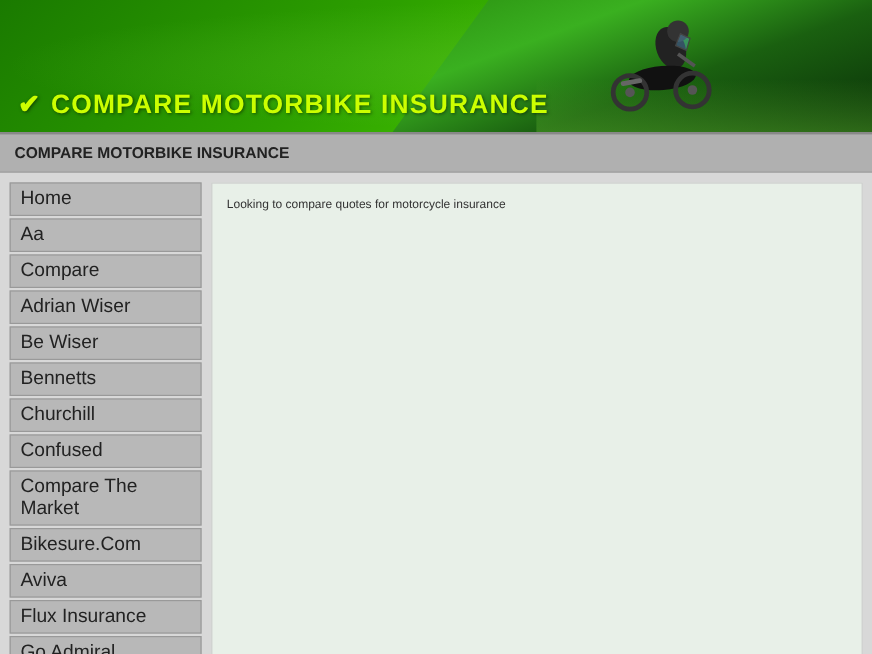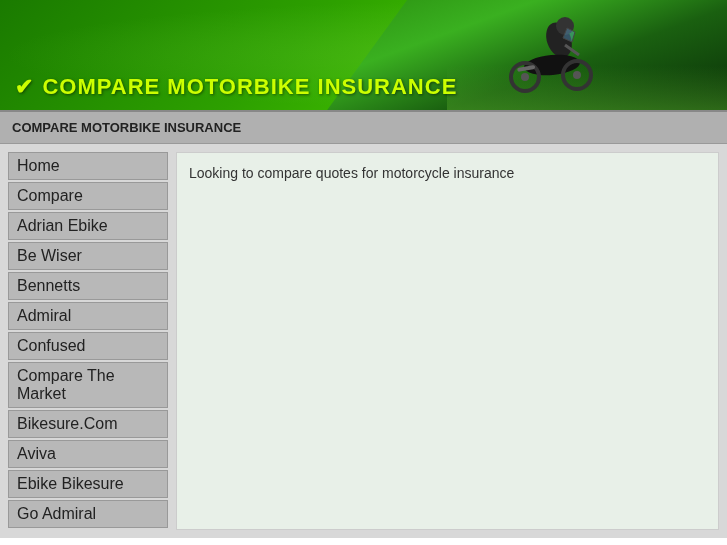--- a/index.html
+++ b/index.html
@@ -120,21 +120,21 @@
     
     .content-area {
       flex: 1;
       background: #e8f0e8;
       border: 1px solid #ccc;
       padding: 12px;
       min-height: 200px;
     }
 
     .content-intro {
-      font-size: 14px;
+      font-size: 10px;
       color: #333;
       margin-bottom: 15px;
     }
   </style>
 </head>
 <body>
 
 <div class="header-banner">
   <div class="header-road"></div>
 
@@ -166,30 +166,31 @@
 </div>
 
 <div class="page-title-bar">
   <span>COMPARE MOTORBIKE INSURANCE</span>
 </div>
 
 <div class="main-content">
 
   <nav class="sidebar">
     <a class="sidebar-item" href="#">Home</a>
+    <a class="sidebar-item" href="#">Aa</a>
     <a class="sidebar-item" href="#">Compare</a>
-    <a class="sidebar-item" href="#">Adrian Ebike</a>
+    <a class="sidebar-item" href="#">Adrian Wiser</a>
     <a class="sidebar-item" href="#">Be Wiser</a>
     <a class="sidebar-item" href="#">Bennetts</a>
-    <a class="sidebar-item" href="#">Admiral</a>
+    <a class="sidebar-item" href="#">Churchill</a>
     <a class="sidebar-item" href="#">Confused</a>
     <a class="sidebar-item" href="#">Compare The Market</a>
     <a class="sidebar-item" href="#">Bikesure.Com</a>
     <a class="sidebar-item" href="#">Aviva</a>
-    <a class="sidebar-item" href="#">Ebike Bikesure</a>
+    <a class="sidebar-item" href="#">Flux Insurance</a>
     <a class="sidebar-item" href="#">Go Admiral</a>
   </nav>
 
   <div class="content-area">
     <p class="content-intro">Looking to compare quotes for motorcycle insurance</p>
   </div>
 
 </div>
 
 </body></html>

